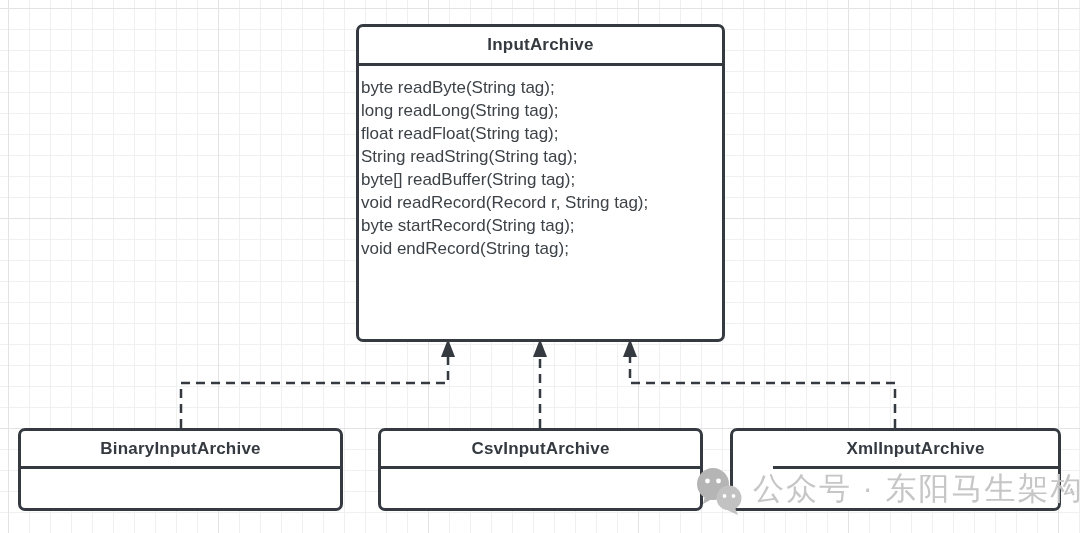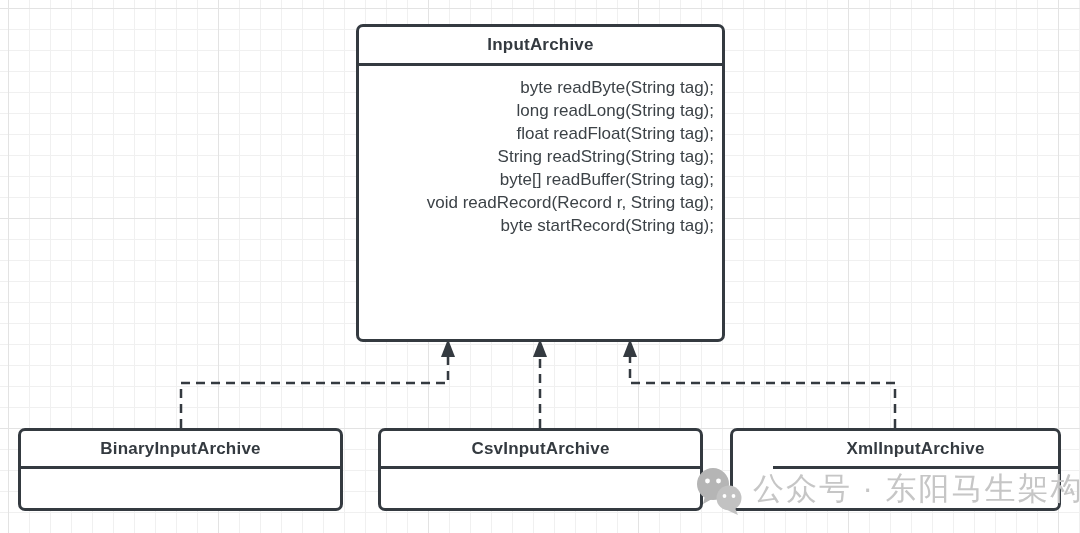--- a/index.html
+++ b/index.html
@@ -33,22 +33,21 @@
     display: flex;
     align-items: center;
     justify-content: center;
     font-size: 17px;
     font-weight: bold;
     color: #343a40;
     border-bottom: 3px solid #343a40;
     letter-spacing: 0.2px;
   }
   .uml-methods {
-    padding: 10px 8px 0 29px;
-    text-align: right;
+    padding: 10px 8px 0 2px;
   }
   .method-line {
     height: 23px;
     line-height: 23px;
     font-size: 17px;
     white-space: nowrap;
     color: #3c4247;
   }
   .uml-empty {
     height: 39px;
@@ -109,20 +108,21 @@
   <div class="uml-box" id="interface-box">
     <div class="uml-title">InputArchive</div>
     <div class="uml-methods">
       <div class="method-line">byte readByte(String tag);</div>
       <div class="method-line">long readLong(String tag);</div>
       <div class="method-line">float readFloat(String tag);</div>
       <div class="method-line">String readString(String tag);</div>
       <div class="method-line">byte[] readBuffer(String tag);</div>
       <div class="method-line">void readRecord(Record r, String tag);</div>
       <div class="method-line">byte startRecord(String tag);</div>
+      <div class="method-line">void endRecord(String tag);</div>
     </div>
   </div>
 
   <div class="uml-box" id="impl-csv">
     <div class="uml-title">CsvInputArchive</div>
     <div class="uml-empty"></div>
   </div>
 
   <div class="uml-box" id="impl-binary">
     <div class="uml-title">BinaryInputArchive</div>

